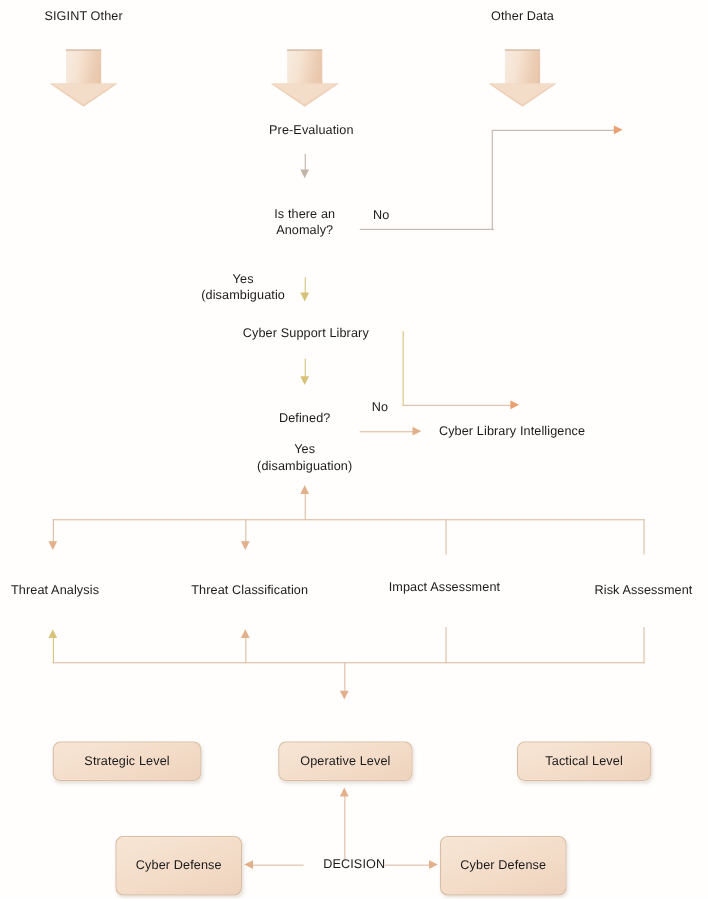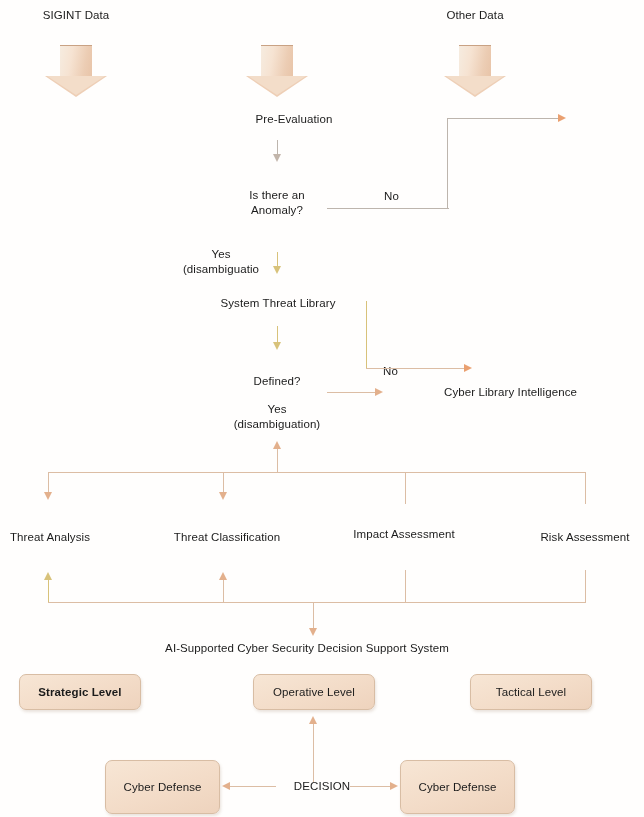--- a/index.html
+++ b/index.html
@@ -22,21 +22,21 @@
   .lbl {
     position: absolute;
     font-size: 11.5px;
     line-height: 15px;
     color: #1b1b1b;
     white-space: pre;
     text-align: center;
     letter-spacing: 0.1px;
   }
   .lbl.center { transform: translateX(-50%); }
-  .lbl.left   { transform: none; margin-left: 45px; }
+  .lbl.left   { transform: none; }
 
   
   .blockarrow {
     position: absolute;
     width: 62px;
     height: 52px;
   }
   .blockarrow .shaft {
     position: absolute;
     left: 15px;
@@ -127,63 +127,63 @@
     box-shadow: 1px 2px 3px rgba(150,120,95,0.20);
     text-align: center;
     letter-spacing: 0.1px;
   }
 </style>
 </head>
 <body>
 
 <div id="diagram">
 
-  <div class="lbl center" style="left:76px; top:8px;">SIGINT Data</div>
+  <div class="lbl center" style="left:76px; top:8px;">SIGINT Other</div>
   <div class="lbl center" style="left:475px; top:8px;text-align:center;">Other Data</div>
 
   <div class="blockarrow" style="left:45px; top:45px;">
     <div class="shaft"></div>
     <div class="head"></div>
     <div class="head-hi"></div>
   </div>
 
   <div class="blockarrow" style="left:246px; top:45px;">
     <div class="shaft"></div>
     <div class="head"></div>
     <div class="head-hi"></div>
   </div>
 
   <div class="blockarrow" style="left:444px; top:45px;">
     <div class="shaft"></div>
     <div class="head"></div>
     <div class="head-hi"></div>
   </div>
 
-  <div class="lbl center" style="left:294px; top:112px;">Pre-Evaluation</div>
+  <div class="lbl center" style="left:283px; top:112px;">Pre-Evaluation</div>
 
   <div class="vline grey" style="left:277px; top:140px; height:16px;"></div>
   <div class="arrowhead down" style="left:273px; top:154px; border-top-color:#c2b5aa;"></div>
 
   <div class="lbl center" style="left:277px; top:188px;">Is there an
 Anomaly?</div>
 
   <div class="lbl left" style="left:339px; top:189px;">No</div>
 
   <div class="hline grey" style="left:327px; top:208px; width:122px;"></div>
   <div class="vline grey" style="left:447px; top:119px; height:90px;"></div>
   <div class="hline grey" style="left:447px; top:118px; width:113px;"></div>
   <div class="arrowhead orange right" style="left:558px; top:114px;"></div>
 
   <div class="lbl center" style="left:221px; top:247px;">Yes
 (disambiguatio</div>
 
   <div class="vline gold" style="left:277px; top:252px; height:16px;"></div>
   <div class="arrowhead gold down" style="left:273px; top:266px;"></div>
 
-  <div class="lbl center" style="left:278px; top:296px;">System Threat Library</div>
+  <div class="lbl center" style="left:278px; top:296px;">Cyber Support Library</div>
 
   <div class="vline gold" style="left:277px; top:326px; height:18px;"></div>
   <div class="arrowhead gold down" style="left:273px; top:342px;"></div>
 
   <div class="lbl center" style="left:277px; top:374px;">Defined?</div>
 
   <div class="lbl left" style="left:338px; top:364px;">No</div>
 
   <div class="vline gold" style="left:366px; top:301px; height:68px;"></div>
   <div class="hline peach" style="left:366px; top:368px; width:100px;"></div>
@@ -225,23 +225,22 @@
 
   <div class="vline peach" style="left:405px; top:570px; height:33px;"></div>
 
   <div class="vline peach" style="left:585px; top:570px; height:33px;"></div>
 
   <div class="hline peach" style="left:48px; top:602px; width:538px;"></div>
 
   <div class="vline peach" style="left:313px; top:602px; height:28px;"></div>
   <div class="arrowhead peach down" style="left:309px; top:628px;"></div>
 
-  <div class="lbl center" style="left:307px; top:641px; font-size:11.5px;">AI-Supported Cyber Security Decision Support System</div>
-
-  <div class="nodebox" style="left:19px; top:674px; width:122px; height:36px;font-weight:bold;">
+
+  <div class="nodebox" style="left:48px; top:674px; width:135px; height:36px;">
     <span>Strategic Level</span>
   </div>
 
   <div class="nodebox" style="left:470px; top:674px; width:122px; height:36px;">
     <span>Tactical Level</span>
   </div>
 
   <div class="nodebox" style="left:253px; top:674px; width:122px; height:36px;">
     <span>Operative Level</span>
   </div>

